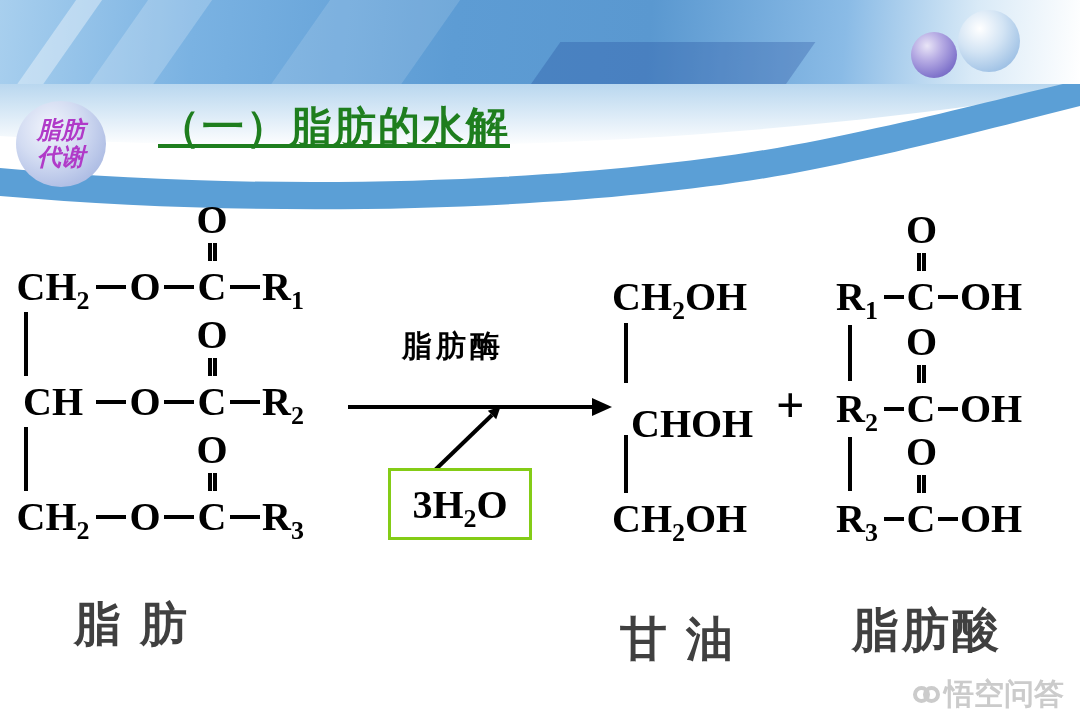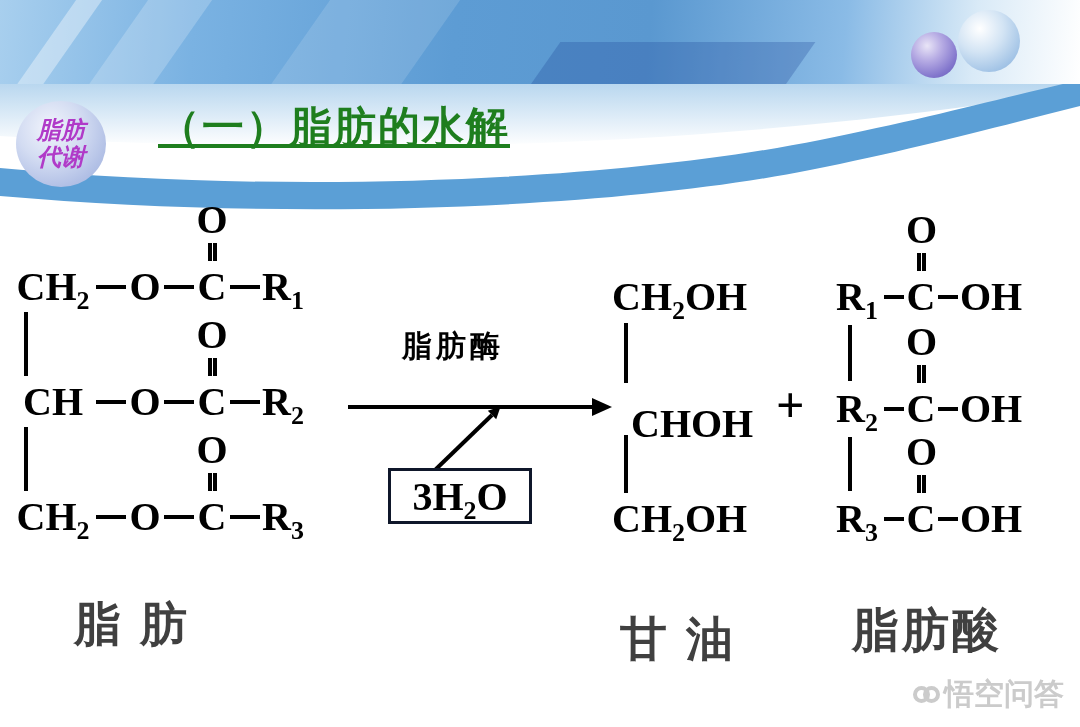--- a/index.html
+++ b/index.html
@@ -43,22 +43,22 @@
   .hb { flex:none; width:30px; height:4px; background:#000; margin:0 2px; }
   .hb.short { width:20px; }
   .topo { position:absolute; width:32px; text-align:center; }
   .topo .o { font-size:40px; line-height:44px; }
   .db { width:9px; height:18px; border-left:4px solid #000; border-right:4px solid #000; margin:1px auto 0; }
   .vb { position:absolute; width:4px; background:#000; }
 
   .enzyme { position:absolute; left:402px; top:326px; font-size:30px; font-weight:800;
     letter-spacing:4px; color:#000; }
   .arrows-svg { position:absolute; left:340px; top:385px; }
-  .wbox { position:absolute; left:388px; top:468px; width:144px; height:56px;
-    border:3px solid #0f172a; background:#fff; display:flex; align-items:center; justify-content:center;
+  .wbox { position:absolute; left:388px; top:468px; width:144px; height:72px;
+    border:3px solid #84cc16; background:#fff; display:flex; align-items:center; justify-content:center;
     font-size:40px; }
   .plus { position:absolute; left:776px; top:379px; font-size:50px; line-height:52px; }
 
   .cjk-label { position:absolute; font-size:47px; font-weight:800; color:#404040; letter-spacing:3px; }
   .lbl-fat { left:74px; top:593px; }
   .lbl-gly { left:620px; top:608px; }
   .lbl-fa  { left:852px; top:599px; }
 
   .watermark { position:absolute; right:16px; bottom:12px; display:flex; align-items:center;
     gap:4px; color:#cbcbcb; font-size:30px; font-weight:600; }

